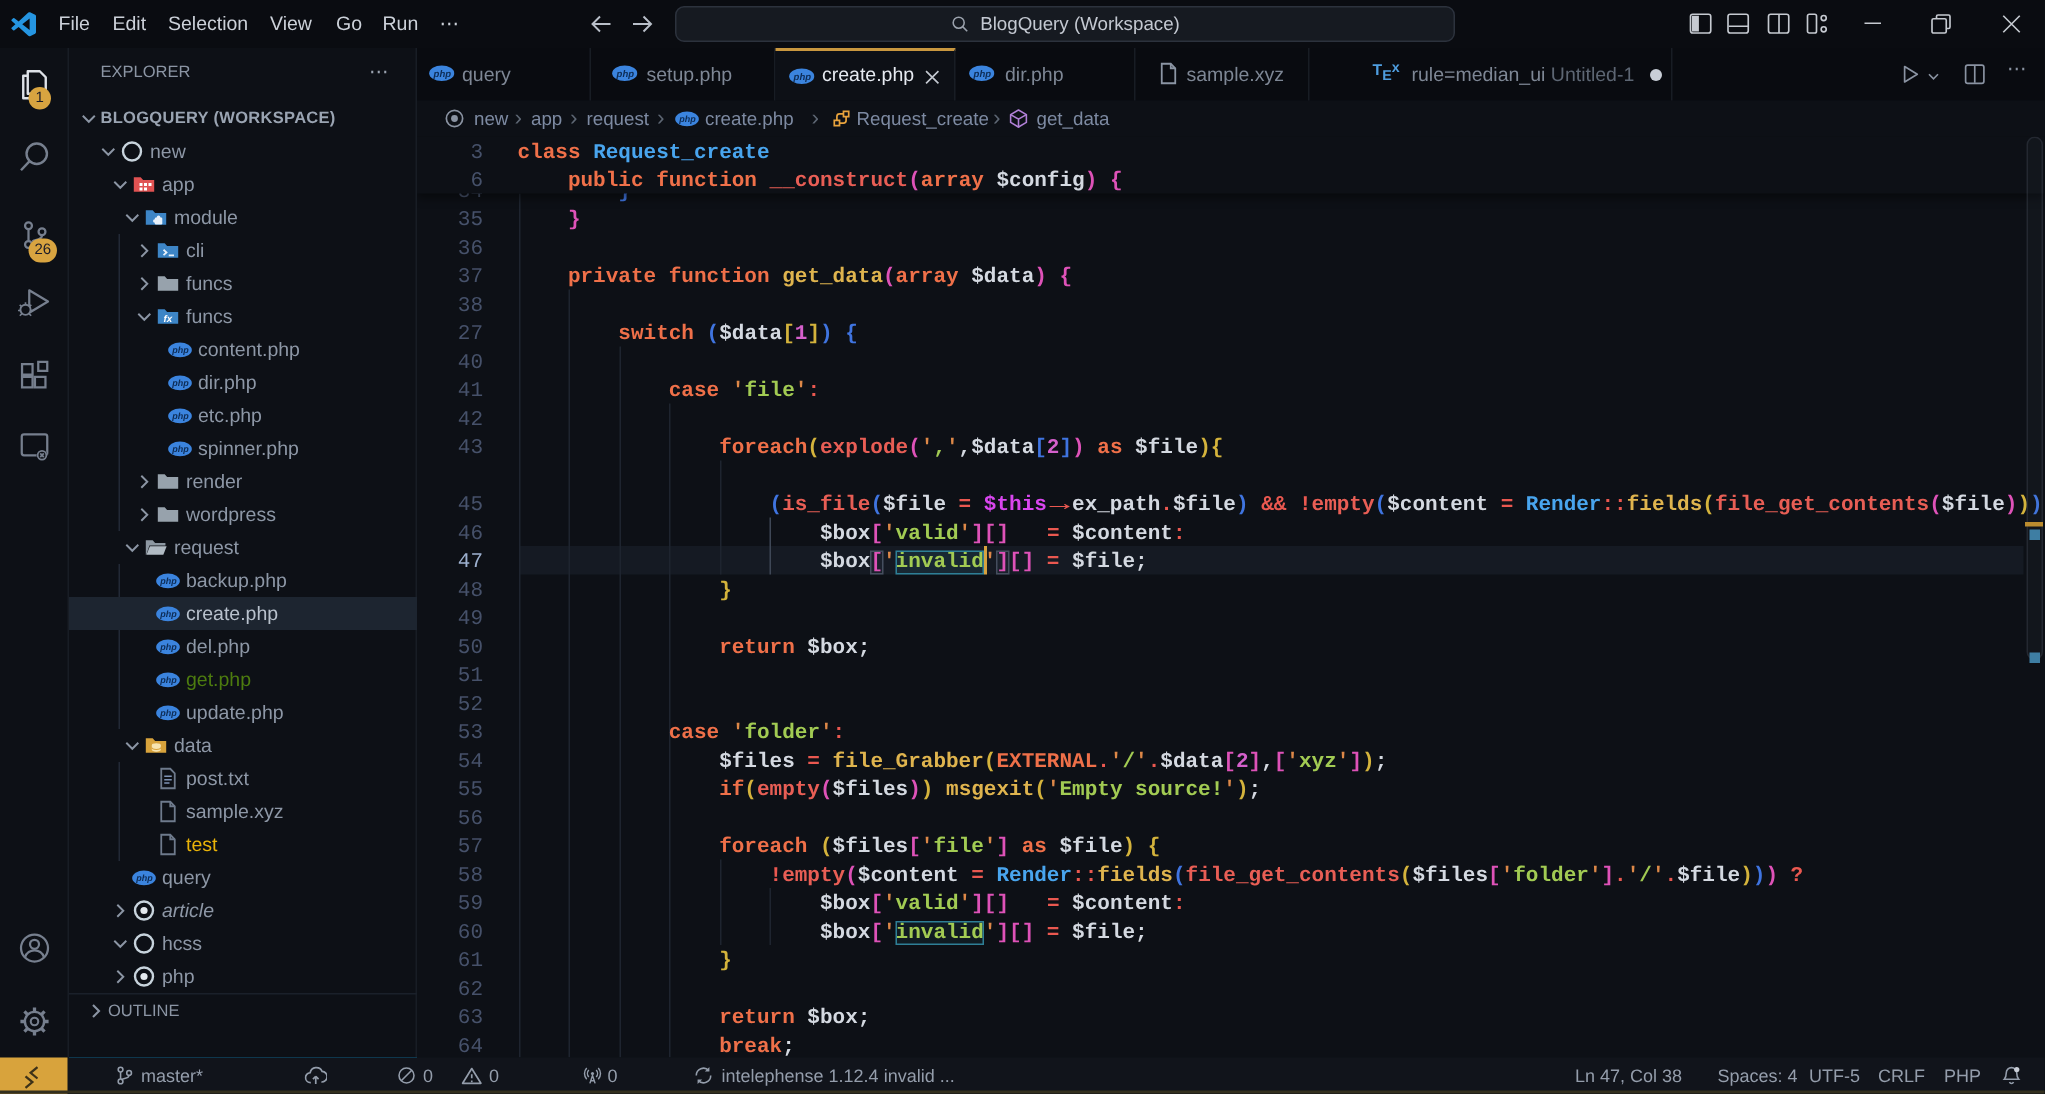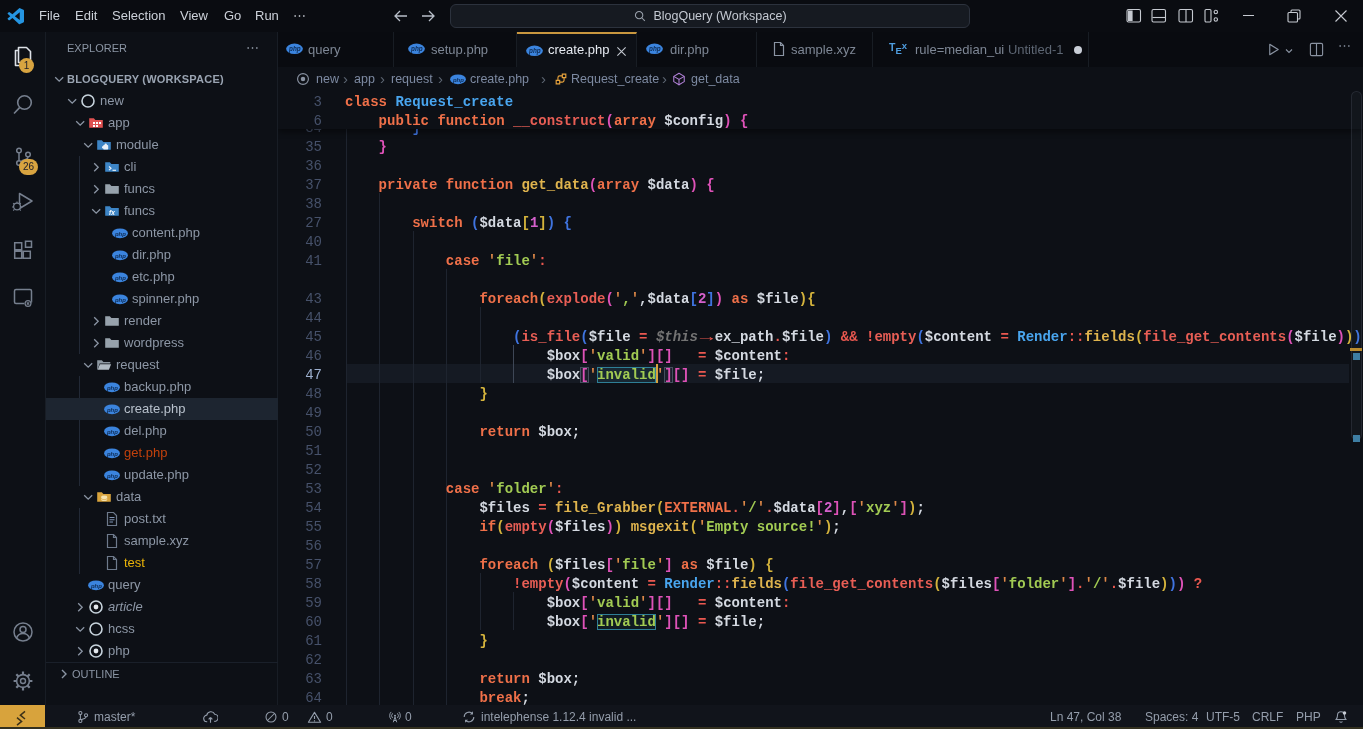--- a/index.html
+++ b/index.html
@@ -13,21 +13,21 @@
 #editor{position:absolute;left:278px;top:0;width:1085px;height:673px;background:#0d1016}
 #tabs{position:absolute;left:0;top:0;width:1085px;height:35px;background:#090b10}
 .tab{position:absolute;top:0;height:35px;border-right:1px solid #181d24;color:#7e8795;font-size:13px}
 .tab .lbl{position:absolute;top:0;height:35px;line-height:35px;white-space:nowrap}
 #crumbs{position:absolute;left:0;top:35px;width:1085px;height:24px;color:#7d8aa2;font-size:12.5px;line-height:24px}
 #code{position:absolute;left:0;top:59px;width:1085px;height:614px;overflow:hidden}
 .line{position:absolute;left:0;width:1085px;height:19px;font:bold 14px/19px "Liberation Mono",monospace;white-space:pre}
 .num{position:absolute;left:0;top:1.5px;width:44px;text-align:right;color:#46516a;font-weight:normal}
 .txt{position:absolute;left:67px;top:1.5px}
 .k{color:#ef7049}.fb{color:#e85e55}.fy{color:#dfb44e}.s{color:#a2cb53}.q{color:#dd8848}.o{color:#ea5850}.v{color:#d4d9e1}.n{color:#d560cc}.cb{color:#49a5ee}.b1{color:#d4b33c}.b2{color:#de52b8}.b3{color:#3f74e0}
-.th{color:#737373;font-style:italic}
+.th{color:#d946ef;}
 .guide{position:absolute;width:1px;background:#1e242f}
 .trow{position:absolute;left:0;width:232px;height:22px;line-height:22px;font-size:13px}
 .trow span{white-space:nowrap}
 .hwbox{outline:1px solid #2e7f96;outline-offset:-1px;background:rgba(46,127,150,0.14)}
 .hwbox2{outline:1px solid #2e7f96;outline-offset:-1px;background:rgba(46,127,150,0.10)}
 .bmbox{outline:1px solid #454e5e;outline-offset:-1px;background:#1b212c}
 #statusbar{position:absolute;left:0;top:705px;width:1363px;height:24px;background:#11141b;color:#949dab;font-size:12px;line-height:24px}
 svg{display:block}
 </style>
 </head>
@@ -281,21 +281,21 @@
             <ellipse cx="8" cy="8.3" rx="7.9" ry="4.9" fill="#3b84de"></ellipse>
             <text x="2.9" y="10.6" font-family="Liberation Sans" font-weight="bold" font-style="italic" font-size="6" fill="#0d2c55">php</text>
           </svg>
           <span class="abs" style="left:78px;color:#8d97a6">del.php</span>
         </div>
         <div class="trow" style="top:410px;">
           <svg class="abs" style="left:58px;top:3px" width="16" height="16" viewBox="0 0 16 16">
             <ellipse cx="8" cy="8.3" rx="7.9" ry="4.9" fill="#3b84de"></ellipse>
             <text x="2.9" y="10.6" font-family="Liberation Sans" font-weight="bold" font-style="italic" font-size="6" fill="#0d2c55">php</text>
           </svg>
-          <span class="abs" style="left:78px;color:#c2410c">get.php</span>
+          <span class="abs" style="left:78px;color:#4d7c0f">get.php</span>
         </div>
         <div class="trow" style="top:432px;">
           <svg class="abs" style="left:58px;top:3px" width="16" height="16" viewBox="0 0 16 16">
             <ellipse cx="8" cy="8.3" rx="7.9" ry="4.9" fill="#3b84de"></ellipse>
             <text x="2.9" y="10.6" font-family="Liberation Sans" font-weight="bold" font-style="italic" font-size="6" fill="#0d2c55">php</text>
           </svg>
           <span class="abs" style="left:78px;color:#8d97a6">update.php</span>
         </div>
         <div class="trow" style="top:454px;">
           <svg class="abs" style="left:34px;top:3px" width="16" height="16" viewBox="0 0 16 16">
@@ -413,21 +413,21 @@
           </svg>
           <span class="lbl" style="left:33px">dir.php</span>
         </div>
       <div class="tab" style="left:479px;width:116px">
           <svg class="abs" style="left:14px;top:9px" width="16" height="16" viewBox="0 0 16 16">
             <path d="M3.5 1.5h6l3 3v10h-9z" fill="none" stroke="#8b95a4" stroke-width="1.2"></path>
             <path d="M9.5 1.5v3h3" fill="none" stroke="#8b95a4" stroke-width="1.2"></path>
           </svg>
           <span class="lbl" style="left:34px">sample.xyz</span>
         </div>
-      <div class="tab" style="left:596px;width:215px">
+      <div class="tab" style="left:622px;width:215px">
           <span class="abs" style="left:15px;top:9px;color:#4f9ee0;font-size:10.5px;font-weight:bold">T<span style="position:relative;top:3px;font-size:9.5px">E</span><span style="position:relative;top:-2px;font-size:9.5px">x</span></span>
           <span class="lbl" style="left:41px">rule=median_ui <span style="color:#5d6673">Untitled-1</span></span>
           <div class="abs" style="left:200px;top:14px;width:8px;height:8px;border-radius:50%;background:#c9ced7"></div>
         </div>
       <svg class="abs" style="left:988px;top:10px" width="15" height="15" viewBox="0 0 16 16">
           <path stroke="#8a93a2" stroke-width="1.2" fill="none" stroke-linejoin="round" d="M4 2.5 13 8 4 13.5z"></path>
         </svg>
       <svg class="abs" style="left:1006px;top:14px" width="10" height="10" viewBox="0 0 10 10">
           <path stroke="#8a93a2" stroke-width="1.1" fill="none" d="m2 3.5 3 3 3-3"></path>
         </svg>
@@ -477,22 +477,22 @@
         <div class="guide" style="left:235px;top:501px;height:38px"></div>
         <div class="guide" style="left:235px;top:254px;height:38px;background:#3e4756"></div>
         <div class="line" style="top:26px"><span class="num">34</span><span class="txt"><span class="v">        </span><span class="b3">}</span></span></div>
         <div class="line" style="top:45px"><span class="num">35</span><span class="txt"><span class="v">    </span><span class="b2">}</span></span></div>
         <div class="line" style="top:64px"><span class="num">36</span><span class="txt"></span></div>
         <div class="line" style="top:83px"><span class="num">37</span><span class="txt"><span class="v">    </span><span class="k">private</span><span class="v"> </span><span class="k">function</span><span class="v"> </span><span class="fy">get_data</span><span class="b2">(</span><span class="k">array</span><span class="v"> $data</span><span class="b2">)</span><span class="v"> </span><span class="b2">{</span></span></div>
         <div class="line" style="top:102px"><span class="num">38</span><span class="txt"></span></div>
         <div class="line" style="top:121px"><span class="num">27</span><span class="txt"><span class="v">        </span><span class="k">switch</span><span class="v"> </span><span class="b3">(</span><span class="v">$data</span><span class="b1">[</span><span class="n">1</span><span class="b1">]</span><span class="b3">)</span><span class="v"> </span><span class="b3">{</span></span></div>
         <div class="line" style="top:140px"><span class="num">40</span><span class="txt"></span></div>
         <div class="line" style="top:159px"><span class="num">41</span><span class="txt"><span class="v">            </span><span class="k">case</span><span class="v"> </span><span class="q">'</span><span class="s">file</span><span class="q">'</span><span class="o">:</span></span></div>
+        <div class="line" style="top:178px"><span class="num">42</span><span class="txt"></span></div>
         <div class="line" style="top:197px"><span class="num">43</span><span class="txt"><span class="v">                </span><span class="k">foreach</span><span class="b1">(</span><span class="fb">explode</span><span class="b2">(</span><span class="q">'</span><span class="s">,</span><span class="q">'</span><span class="v">,$data</span><span class="b3">[</span><span class="n">2</span><span class="b3">]</span><span class="b2">)</span><span class="v"> </span><span class="k">as</span><span class="v"> $file</span><span class="b1">)</span><span class="b1">{</span></span></div>
-        <div class="line" style="top:216px"><span class="num">44</span><span class="txt"></span></div>
         <div class="line" style="top:235px"><span class="num">45</span><span class="txt"><span class="v">                    </span><span class="b3">(</span><span class="fb">is_file</span><span class="b3">(</span><span class="v">$file </span><span class="o">=</span><span class="v"> </span><span class="th">$this</span><span class="o" style="display:inline-block;width:2ch;text-align:center;transform:scaleX(1.6)">→</span><span class="v">ex_path</span><span class="o">.</span><span class="v">$file</span><span class="b3">)</span><span class="v"> </span><span class="o">&amp;&amp;</span><span class="v"> </span><span class="o">!</span><span class="fb">empty</span><span class="b3">(</span><span class="v">$content </span><span class="o">=</span><span class="v"> </span><span class="cb">Render</span><span class="o">::</span><span class="fy">fields</span><span class="b1">(</span><span class="fb">file_get_contents</span><span class="b2">(</span><span class="v">$file</span><span class="b2">)</span><span class="b1">)</span><span class="b3">)</span></span></div>
         <div class="line" style="top:254px"><span class="num">46</span><span class="txt"><span class="v">                        </span><span class="v">$box</span><span class="b2">[</span><span class="q">'</span><span class="s">valid</span><span class="q">'</span><span class="b2">][]</span><span class="v">   </span><span class="o">=</span><span class="v"> $content</span><span class="o">:</span></span></div>
         <div class="line" style="top:273px"><span class="num" style="color:#9db0cf">47</span><span class="txt"><span class="v">                        </span><span class="v">$box</span><span class="b2 bmbox">[</span><span class="q">'</span><span class="s hwbox">invalid</span><span class="q">'</span><span class="b2 bmbox">]</span><span class="b2">[]</span><span class="v"> </span><span class="o">=</span><span class="v"> $file;</span></span></div>
         <div class="line" style="top:292px"><span class="num">48</span><span class="txt"><span class="v">                </span><span class="b1">}</span></span></div>
         <div class="line" style="top:311px"><span class="num">49</span><span class="txt"></span></div>
         <div class="line" style="top:330px"><span class="num">50</span><span class="txt"><span class="v">                </span><span class="k">return</span><span class="v"> $box;</span></span></div>
         <div class="line" style="top:349px"><span class="num">51</span><span class="txt"></span></div>
         <div class="line" style="top:368px"><span class="num">52</span><span class="txt"></span></div>
         <div class="line" style="top:387px"><span class="num">53</span><span class="txt"><span class="v">            </span><span class="k">case</span><span class="v"> </span><span class="q">'</span><span class="s">folder</span><span class="q">'</span><span class="o">:</span></span></div>
         <div class="line" style="top:406px"><span class="num">54</span><span class="txt"><span class="v">                </span><span class="v">$files </span><span class="o">=</span><span class="v"> </span><span class="fy">file_Grabber</span><span class="b1">(</span><span class="k">EXTERNAL</span><span class="o">.</span><span class="q">'</span><span class="s">/</span><span class="q">'</span><span class="o">.</span><span class="v">$data</span><span class="b2">[</span><span class="n">2</span><span class="b2">]</span><span class="v">,</span><span class="b2">[</span><span class="q">'</span><span class="s">xyz</span><span class="q">'</span><span class="b2">]</span><span class="b1">)</span><span class="v">;</span></span></div>

